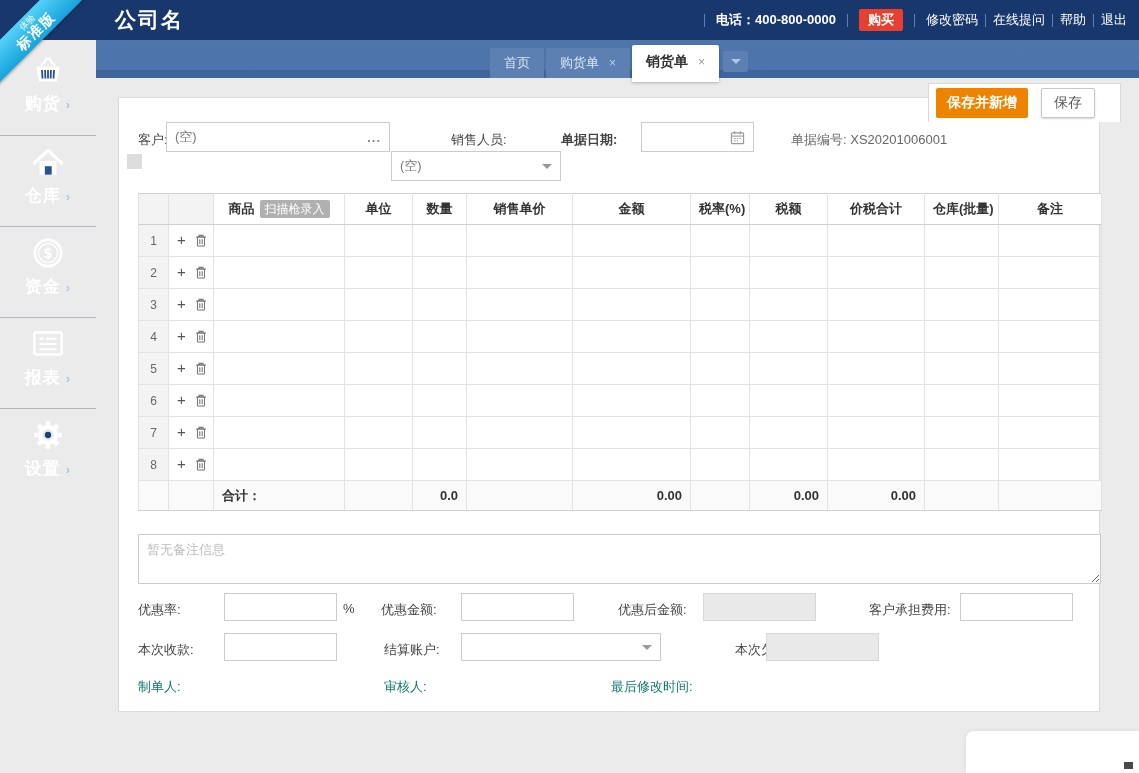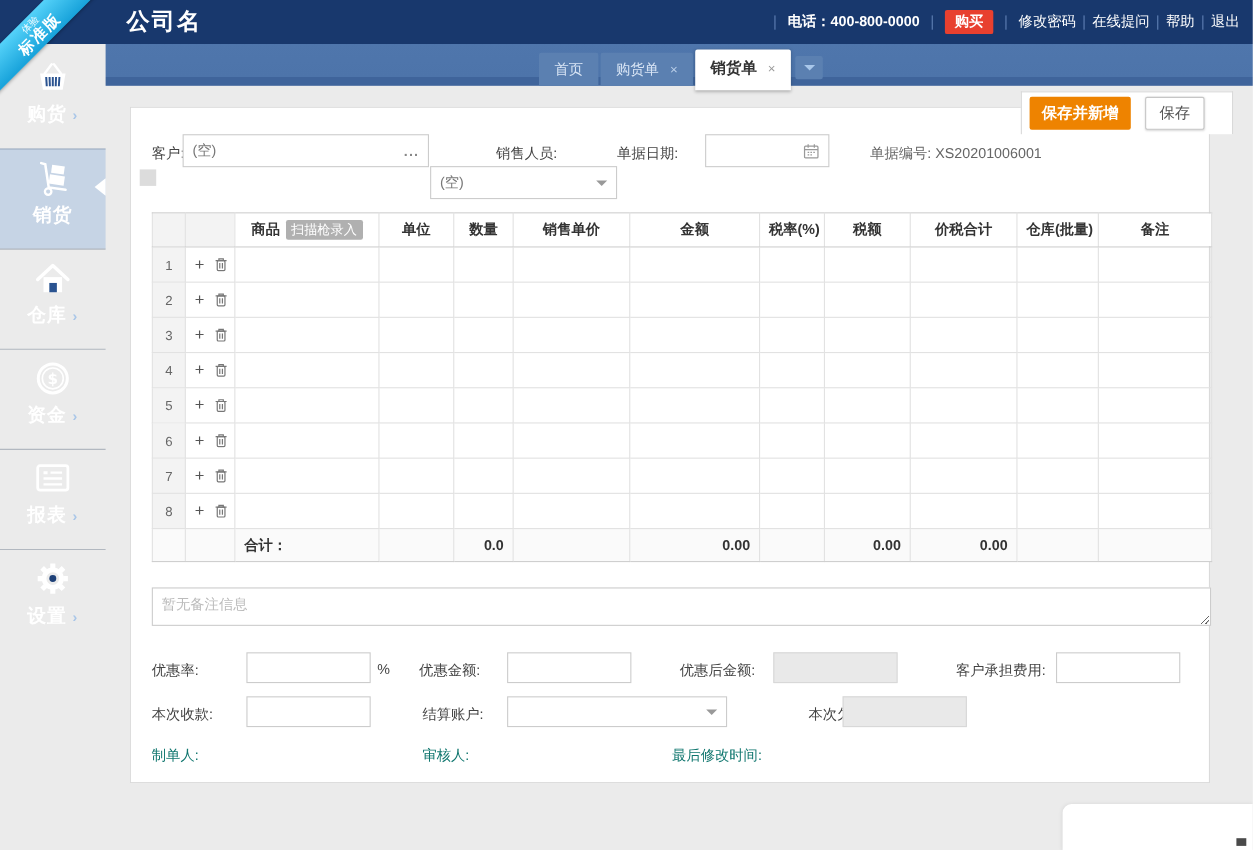--- a/index.html
+++ b/index.html
@@ -52,40 +52,40 @@
   .flabel { position:absolute; font-size:13px; color:#444; white-space:nowrap; }
   .fbox { position:absolute; border:1px solid #ccc; background:#fff; display:flex; align-items:center; padding:0 8px; font-size:13px; cursor:text; }
   .fbox .val { flex:1; color:#777; }
   .fbox .dots { color:#888; font-weight:bold; letter-spacing:1px; cursor:pointer; }
   .hint-box { position:absolute; left:8px; top:56px; width:15px; height:15px; background:#dcdcdc; }
 
   .f-customer-label { left:19px; top:33px; }
   .f-customer { left:47px; top:24px; width:224px; height:30px; }
   .f-sales-label { left:332px; top:33px; }
   .f-sales-dd { left:272px; top:53px; width:170px; height:30px; cursor:pointer; }
-  .f-date-label { left:442px; top:33px; }
+  .f-date-label { left:442px; top:33px;font-weight:bold; }
   .f-date { left:522px; top:24px; width:113px; height:30px; justify-content:flex-end; }
   .f-docno { left:672px; top:33px; font-size:13px; color:#666; position:absolute; }
 
   
   table.grid { position:absolute; left:19px; top:95px; width:963px; border-collapse:collapse; table-layout:fixed; font-size:13px; }
   .grid th, .grid td { border:1px solid #e2e2e2; padding:0 8px; overflow:hidden; white-space:nowrap; }
   .grid th { height:31px; color:#333; font-weight:bold; text-align:center; background:#fff; border-top:1px solid #cfcfcf; border-bottom:1px solid #cfcfcf; }
   .grid td { height:32px; }
   .grid th.hgray { background:#f3f3f3; }
   .grid td.c-num { background:#f3f3f3; color:#666; text-align:center; font-size:12px; }
   .grid td.acts { text-align:center; color:#555; }
   .grid td.acts .plus { font-size:15px; margin-right:9px; cursor:pointer; color:#555; }
   .grid td.acts .trash { cursor:pointer; vertical-align:-2px; display:inline-block; }
   .scan-badge { background:#b0b0b0; color:#fff; font-size:12px; font-weight:normal; padding:2px 5px; border-radius:2px; margin-left:5px; cursor:pointer; }
   .grid tr.totals td { background:#fafafa; font-weight:bold; color:#333; height:30px; border-top:1px solid #d9d9d9; border-bottom:1px solid #cfcfcf; }
   .t-right { text-align:right; }
 
   
-  .notes { position:absolute; left:19px; top:436px; width:963px; height:35px; border:1px solid #ccc; resize:vertical; font-family:inherit; font-size:13px; color:#555; padding:6px 8px; }
+  .notes { position:absolute; left:19px; top:436px; width:963px; height:50px; border:1px solid #ccc; resize:vertical; font-family:inherit; font-size:13px; color:#555; padding:6px 8px; }
   .notes::placeholder { color:#bbb; }
   .b-label { position:absolute; font-size:13px; color:#444; white-space:nowrap; }
   .b-input { position:absolute; width:113px; height:28px; border:1px solid #ccc; padding:0 6px; font-size:13px; font-family:inherit; color:#333; }
   .b-input:disabled, .b-input.dis { background:#e9e9e9; border-color:#d8d8d8; }
   .b-dd { position:absolute; width:200px; height:28px; border:1px solid #ccc; background:#fff; display:flex; align-items:center; padding:0 8px; cursor:pointer; }
   .b-dd .caret-down { margin-left:auto; border-top-color:#999; }
   .fbox .caret-down { margin-left:auto; border-top-color:#999; }
   .g-label { position:absolute; font-size:13px; color:#0f766e; white-space:nowrap; }
 
   
@@ -124,30 +124,20 @@
             <path d="M7 13 H29 L26.5 27 H9.5 Z" fill="#fff"></path>
             <g stroke="#2a5390" stroke-width="1.7">
               <line x1="12.3" y1="16" x2="12.8" y2="24"></line>
               <line x1="15.2" y1="16" x2="15.5" y2="24"></line>
               <line x1="18" y1="16" x2="18" y2="24"></line>
               <line x1="20.8" y1="16" x2="20.5" y2="24"></line>
               <line x1="23.7" y1="16" x2="23.2" y2="24"></line>
             </g>
           </svg></span>
         <div class="lbl">购货<span class="chev">›</span></div>
-      </div>
-      <div class="side-item active">
-        <span class="icn"><svg viewBox="0 0 36 32" width="38" height="34">
-            <rect x="17" y="5" width="11" height="7" fill="#fff" transform="rotate(8 22 8)"></rect>
-            <rect x="15" y="13.5" width="13" height="8" fill="#fff" transform="rotate(8 21 17)"></rect>
-            <path d="M8 3 l3.5 1 L14.5 24 L29 26" stroke="#fff" stroke-width="2.2" fill="none" stroke-linecap="round"></path>
-            <circle cx="14" cy="27.5" r="2.8" stroke="#fff" stroke-width="2" fill="none"></circle>
-          </svg></span>
-        <div class="lbl">销货</div>
-        <span class="active-arrow"></span>
       </div>
       <div class="side-item">
         <span class="icn"><svg viewBox="0 0 36 32" width="38" height="34">
             <path d="M5 17 L18 5 L31 17" stroke="#fff" stroke-width="3" fill="none" stroke-linecap="round" stroke-linejoin="round"></path>
             <rect x="10" y="15" width="16" height="13" fill="#fff"></rect>
             <rect x="15" y="20" width="6.5" height="8" fill="#2a5390"></rect>
           </svg></span>
         <div class="lbl">仓库<span class="chev">›</span></div>
       </div>
       <div class="side-item">

